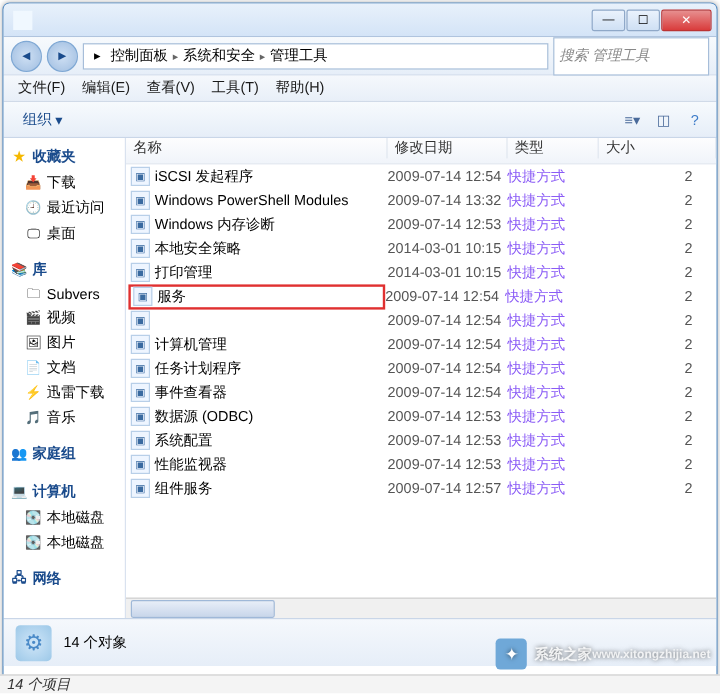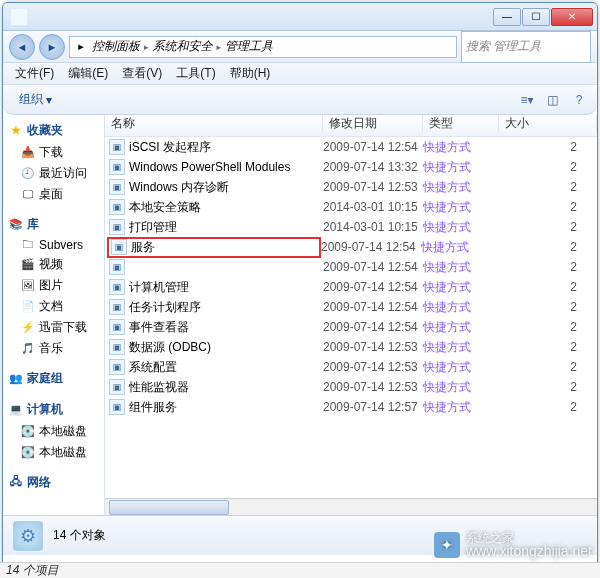--- a/index.html
+++ b/index.html
@@ -7,26 +7,26 @@
 .window{width:596px;height:562px;margin:2px;border:1px solid #5a8fc5;border-radius:6px 6px 0 0;overflow:hidden;background:#fff;box-shadow:0 0 4px rgba(0,0,0,.3);}
 .titlebar{height:28px;background:linear-gradient(#e8f1fb,#d4e4f7);display:flex;align-items:center;padding:0 4px;border-bottom:1px solid #b0c4de;}
 .title-icon{width:16px;height:16px;background:#f0f8ff;margin:0 4px;}
 .title-text{flex:1;color:#333;font-size:12px;}
 .win-btns{display:flex;gap:1px;}
 .win-btn{width:28px;height:18px;border:1px solid #8fa8c8;background:linear-gradient(#eaf2fc,#cfe0f4);border-radius:2px;display:flex;align-items:center;justify-content:center;font-size:10px;cursor:pointer;}
 .win-btn.close{background:linear-gradient(#e78f8f,#d93c3c);color:#fff;border-color:#b33;width:42px;}
 .navbar{height:32px;background:linear-gradient(#f7fafd,#e6eef8);border-bottom:1px solid #c9d6e8;display:flex;align-items:center;padding:0 6px;gap:4px;}
 .nav-arrow{width:26px;height:26px;border-radius:50%;background:radial-gradient(#cfe0f4,#9fbde0);border:1px solid #7fa8d4;display:flex;align-items:center;justify-content:center;color:#1a4b8c;font-size:11px;cursor:pointer;}
 .addr{flex:1;height:22px;border:1px solid #a6bdd9;background:#fff;display:flex;align-items:center;padding:0 4px;gap:4px;}
-.crumb{color:#000;cursor:pointer;font-style:italic;}
+.crumb{color:#000;cursor:pointer;}
 .crumb-sep{color:#666;font-size:9px;}
 .search{width:130px;height:32px;border:1px solid #a6bdd9;background:#fff;display:flex;align-items:center;padding:0 4px;color:#888;font-style:italic;}
 .menubar{height:22px;background:linear-gradient(#f5f8fc,#e8eff8);border-bottom:1px solid #d0dae8;display:flex;align-items:center;padding:0 6px;gap:2px;}
 .menu-item{padding:2px 6px;color:#1a1a1a;cursor:pointer;}
-.toolbar{height:30px;background:linear-gradient(#f7fafd,#e6eef8);border-bottom:1px solid #c9d6e8;display:flex;align-items:center;padding:0 8px;justify-content:space-between;border-radius:11px;}
+.toolbar{height:30px;background:linear-gradient(#f7fafd,#e6eef8);border-bottom:1px solid #c9d6e8;display:flex;align-items:center;padding:0 8px;justify-content:space-between;}
 .tb-left{display:flex;align-items:center;}
 .tb-btn{padding:3px 8px;color:#1a4b8c;cursor:pointer;display:flex;align-items:center;gap:3px;}
 .tb-right{display:flex;align-items:center;gap:6px;}
 .tb-icon{width:20px;height:18px;border:1px solid transparent;display:flex;align-items:center;justify-content:center;cursor:pointer;color:#4a6a9a;}
 .body{display:flex;height:400px;}
 .sidebar{width:102px;border-right:1px solid #d9e2ef;background:#fff;overflow:hidden;padding:4px 0;}
 .sb-group{margin-bottom:8px;}
 .sb-head{display:flex;align-items:center;gap:4px;padding:3px 6px;font-weight:bold;color:#1a4b8c;}
 .sb-item{display:flex;align-items:center;gap:4px;padding:2px 6px 2px 18px;color:#000;cursor:pointer;white-space:nowrap;overflow:hidden;}
 .sb-ico{width:14px;height:14px;display:inline-flex;align-items:center;justify-content:center;font-size:11px;}
@@ -47,22 +47,22 @@
 .cell-date{width:100px;color:#555;}
 .cell-type{width:76px;color:#8b5cf6;}
 .cell-size{flex:1;text-align:right;padding-right:20px;color:#555;}
 .hscroll{height:17px;background:#f0f0f0;border-top:1px solid #d0d0d0;display:flex;align-items:center;}
 .hscroll-thumb{height:15px;width:120px;margin-left:4px;background:linear-gradient(#e8eef8,#c8d6ea);border:1px solid #9fb8d8;border-radius:2px;}
 .statusbar{height:40px;background:linear-gradient(#f5f8fc,#e6eef8);border-top:1px solid #c9d6e8;display:flex;align-items:center;padding:0 10px;gap:10px;}
 .status-ico{width:30px;height:30px;border-radius:4px;background:radial-gradient(#d0e6f8,#9cc8e8);display:flex;align-items:center;justify-content:center;color:#4a8ac8;font-size:18px;}
 .bottom-status{height:16px;background:#f4f4f4;border-top:1px solid #d0d0d0;padding:0 6px;display:flex;align-items:center;color:#333;font-size:11px;position:absolute;bottom:0;left:0;right:0;font-style:italic;}
 .watermark{position:absolute;right:8px;bottom:20px;color:rgba(255,255,255,.85);font-size:14px;text-shadow:0 0 4px rgba(0,0,0,.6);display:flex;align-items:center;gap:6px;pointer-events:none;}
 .watermark .wm-logo{width:26px;height:26px;background:#6fa8d8;border-radius:4px;display:flex;align-items:center;justify-content:center;color:#fff;font-size:14px;}
-.wm-text{display:flex;flex-direction:column;line-height:13px;}
-.wm-url{font-size:14px;color:rgba(255,255,255,.8);}
+.wm-text{display:flex;flex-direction:row;line-height:13px;font-weight:bold;}
+.wm-url{font-size:10px;color:rgba(255,255,255,.8);}
 </style>
 </head>
 <body>
 
 <div class="window">
 
   <div class="titlebar">
     <div class="title-icon"></div>
     <div class="title-text"></div>
     <div class="win-btns">

